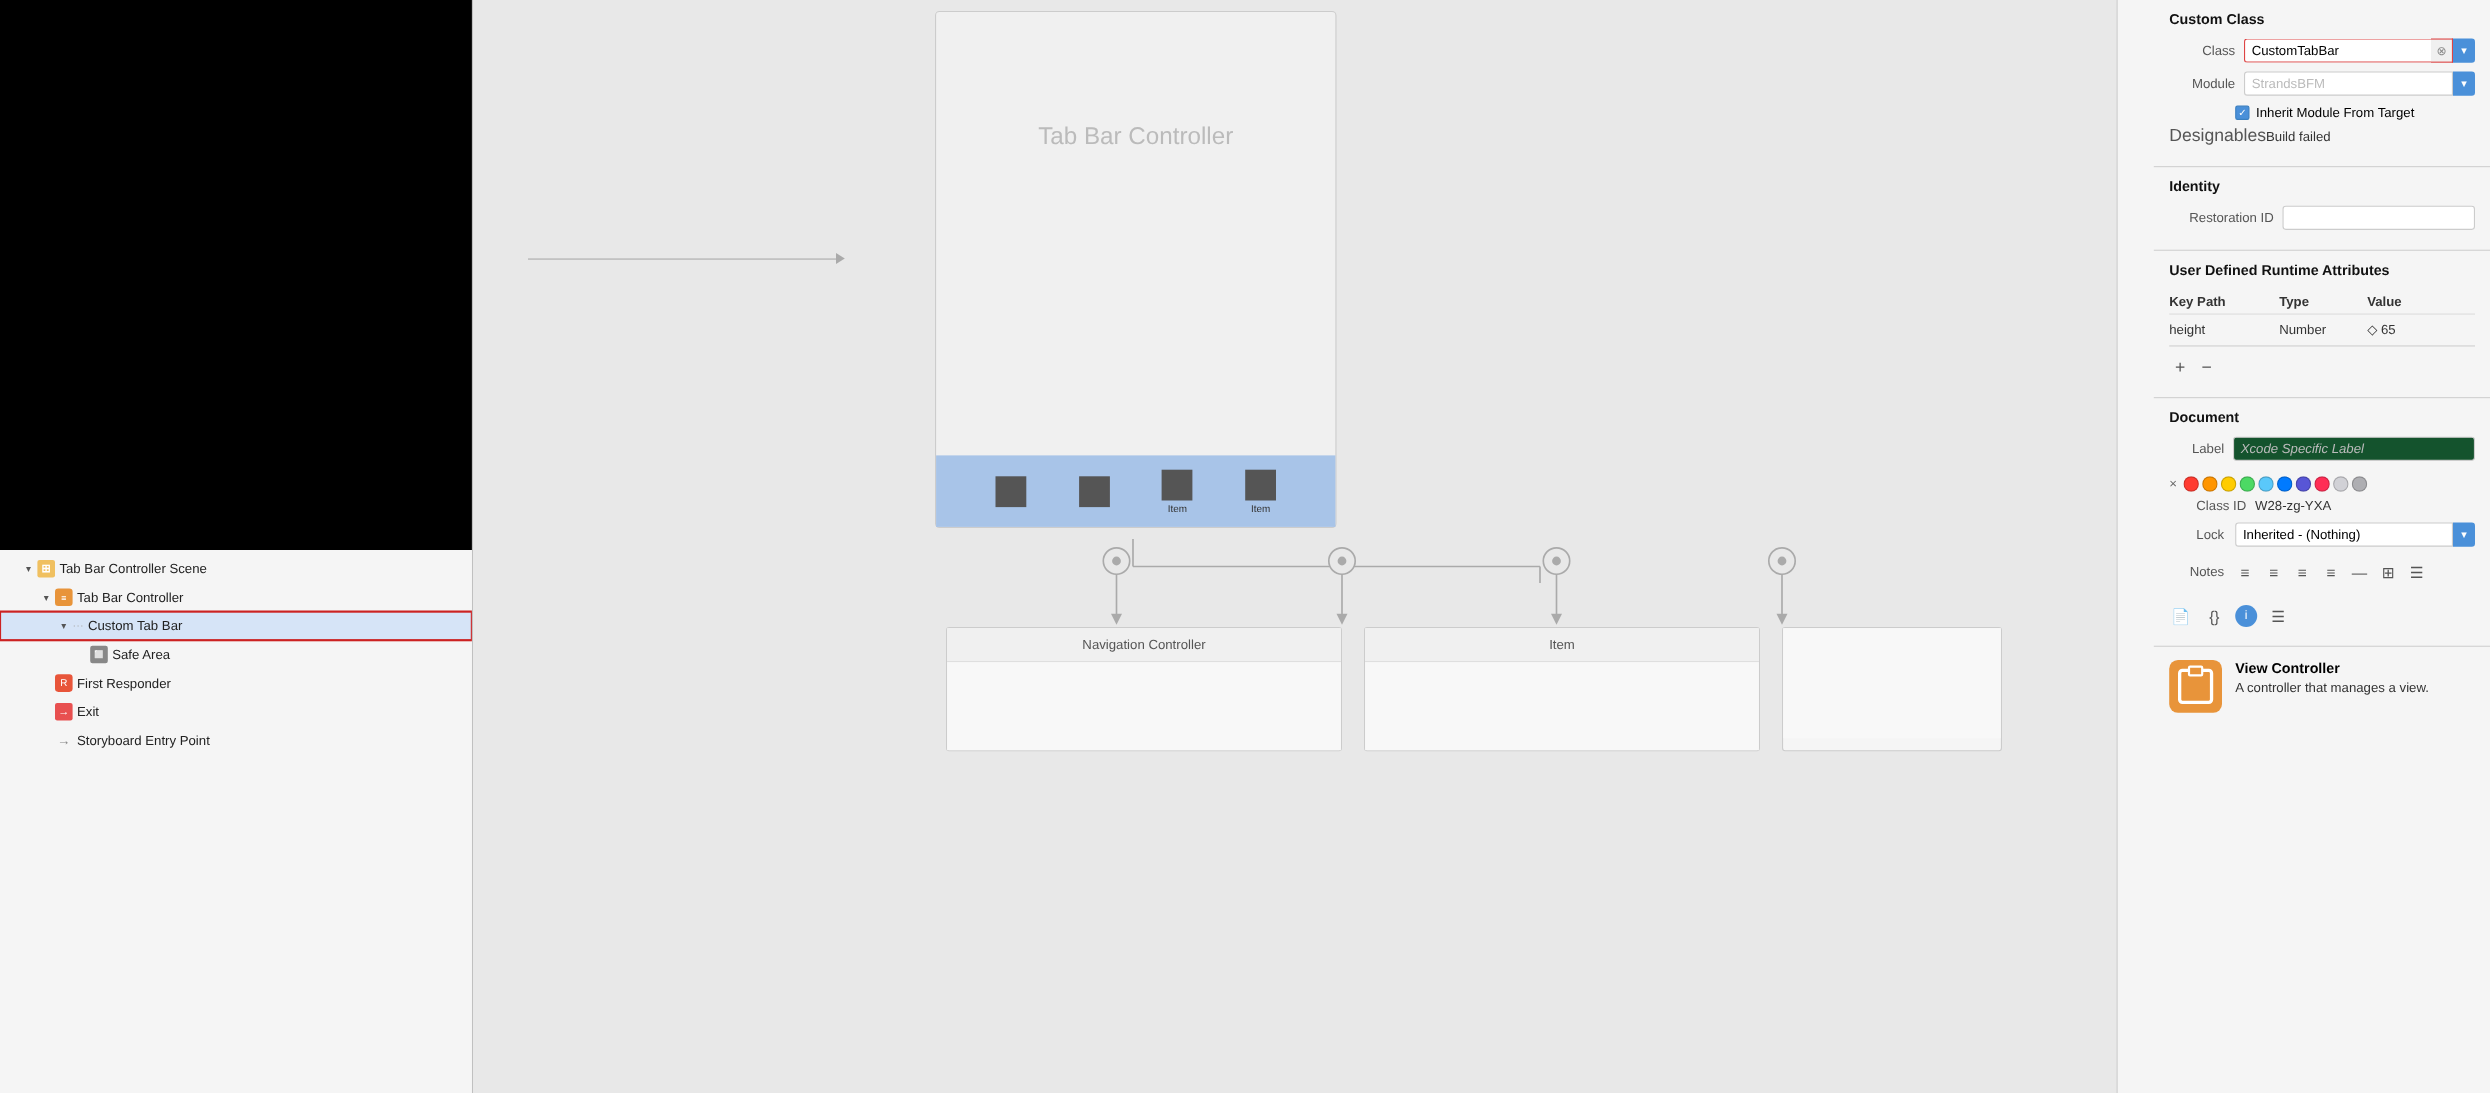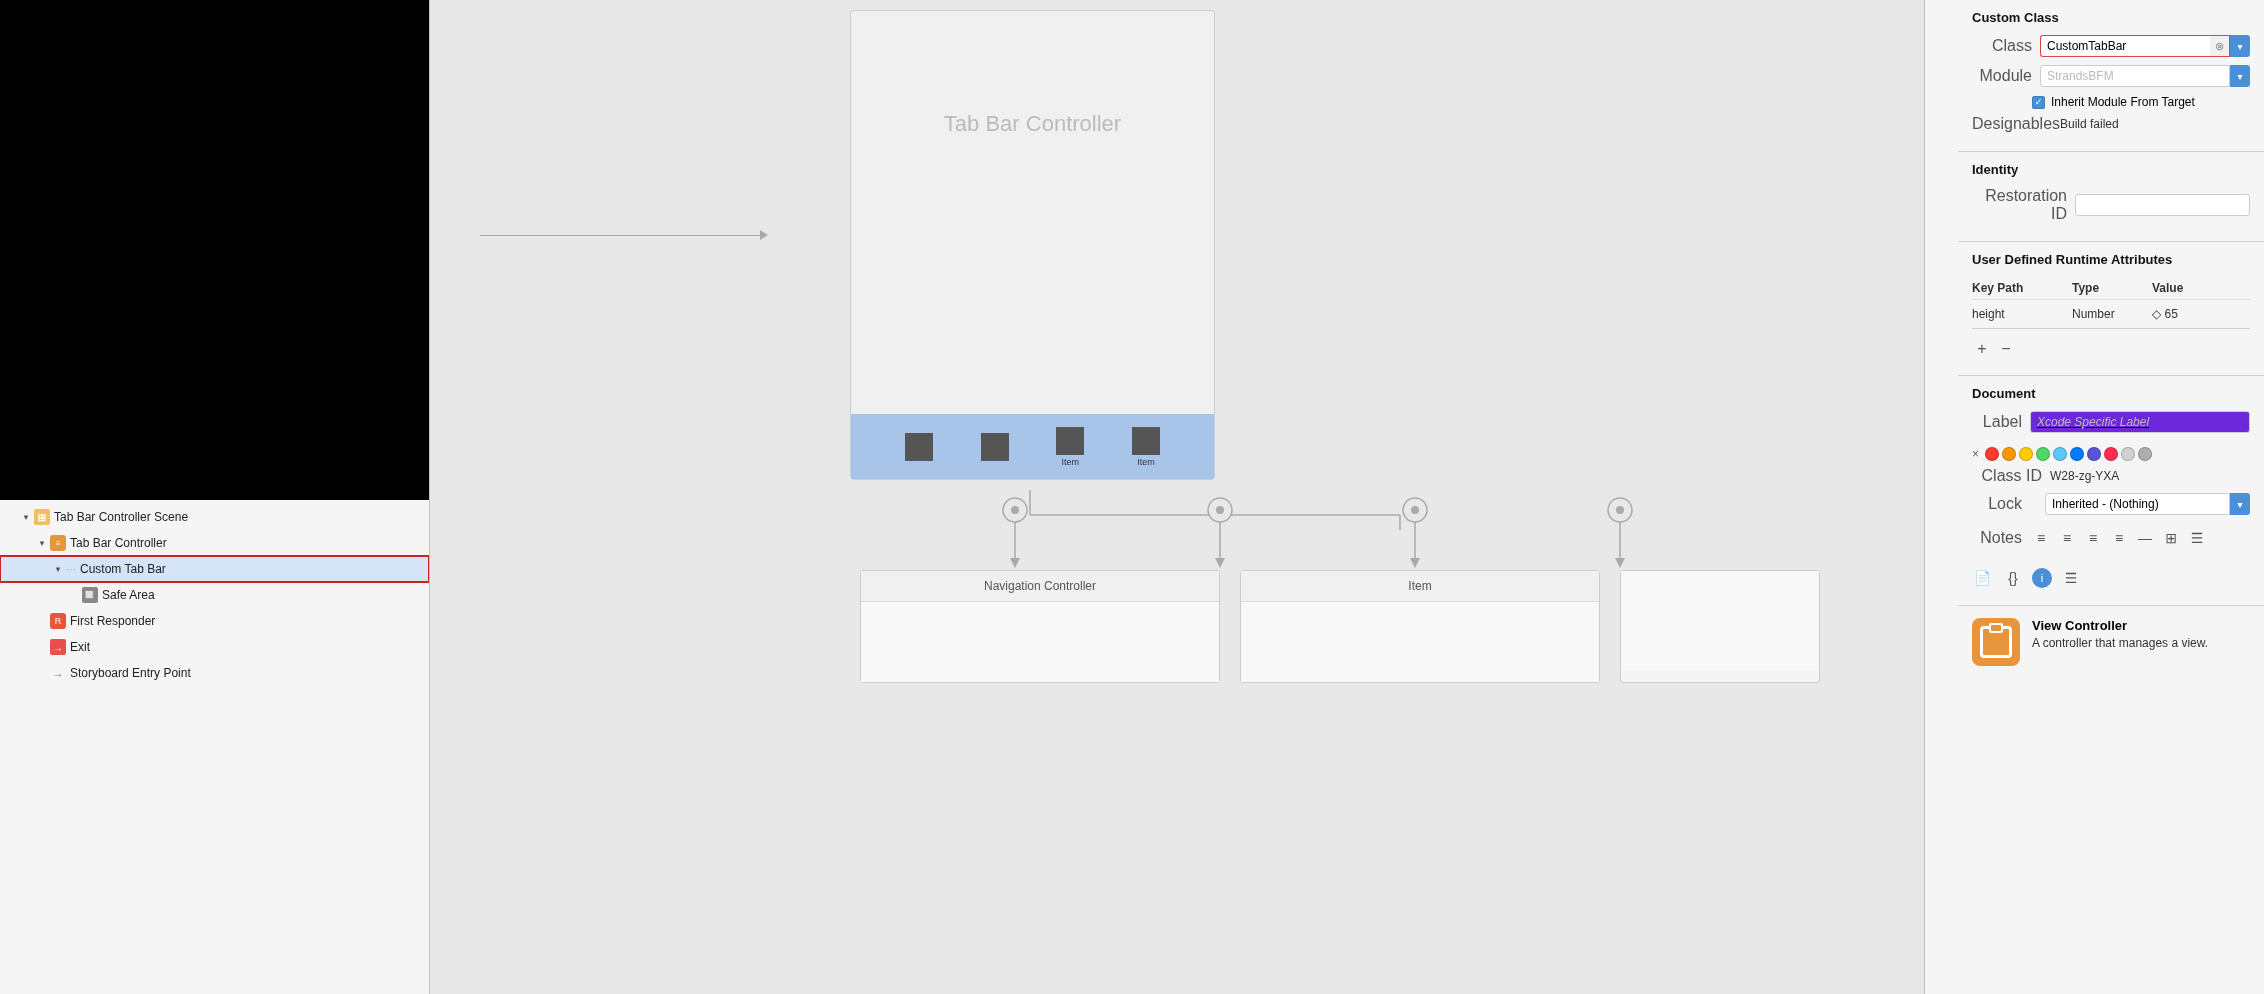--- a/index.html
+++ b/index.html
@@ -143,21 +143,21 @@
       margin-bottom: 10px;
     }
 
     .field-row {
       display: flex;
       align-items: center;
       margin-bottom: 8px;
     }
 
     .field-label {
-      font-size: 16px;
+      font-size: 12px;
       color: #555;
       text-align: right;
       flex-shrink: 0;
     }
 
     .field-value {
       flex: 1;
       margin-left: 8px;
     }
 
@@ -607,21 +607,21 @@
       <span class="pm-btn">+</span>
       <span class="pm-btn">−</span>
     </div>
   </div>
 
   <div class="right-section">
     <div class="right-section-title">Document</div>
 
     <div class="field-row">
       <span class="field-label" style="width:50px;">Label</span>
-      <div style="flex:1;margin-left:8px;height:22px;border:1px solid #ccc;border-radius:3px;padding:0 6px;font-size:12px;background:#6d28d9;display:flex;align-items:center;text-decoration:underline;">
+      <div style="flex:1;margin-left:8px;height:22px;border:1px solid #ccc;border-radius:3px;padding:0 6px;font-size:12px;background:#14532d;display:flex;align-items:center;">
         <span style="color:#bbb;font-style:italic;">Xcode Specific Label</span>
       </div>
     </div>
 
     <div style="display:flex;align-items:center;padding:6px 0;">
       <span class="x-btn">×</span>
       <div class="color-dots">
         <div class="color-dot" style="background:#ff3b30;"></div>
         <div class="color-dot" style="background:#ff9500;"></div>
         <div class="color-dot" style="background:#ffcc00;"></div>
@@ -635,21 +635,21 @@
       </div>
     </div>
 
     <div class="field-row">
       <span class="field-label" style="width:70px;">Class ID</span>
       <span class="object-id-val" style="margin-left:8px;">W28-zg-YXA</span>
     </div>
 
     <div class="field-row">
       <span class="field-label" style="width:50px;">Lock</span>
-      <div class="lock-dropdown" style="margin-left:23px;border-radius:10px;">
+      <div class="lock-dropdown" style="margin-left:10px;border-radius:10px;">
         <div class="lock-main">Inherited - (Nothing)</div>
         <div class="dropdown-btn-blue">▾</div>
       </div>
     </div>
 
     <div class="field-row">
       <span class="field-label" style="width:50px;">Notes</span>
       <div class="notes-icons-row" style="margin-left:8px;">
         <span class="note-icon">≡</span>
         <span class="note-icon">≡</span>

